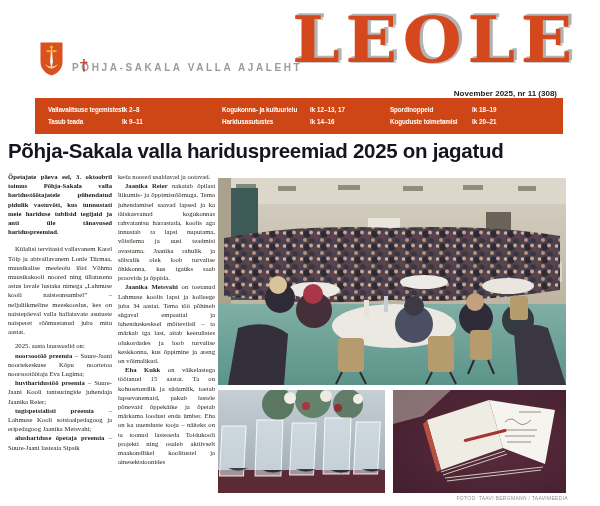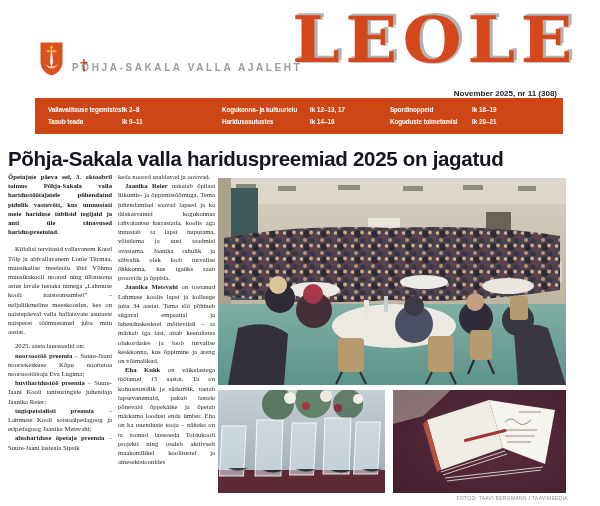--- a/index.html
+++ b/index.html
@@ -28,21 +28,21 @@
   .toc-row{display:flex;line-height:12px;}
   .toc-label{display:inline-block;font-size:6.3px;font-weight:700;color:#ffffff;
              letter-spacing:-0.1px;white-space:nowrap;}
   .c1 .toc-label{width:74px;}
   .c2 .toc-label{width:88px;}
   .c3 .toc-label{width:82px;}
   .toc-pages{font-size:6.3px;font-weight:700;color:#ffffff;white-space:nowrap;}
 
   
   .headline{position:absolute;left:8px;top:139px;width:584px;font-size:20.5px;font-weight:700;
-            color:#15151f;letter-spacing:-0.3px;margin-top:8px;}
+            color:#15151f;letter-spacing:-0.3px;}
 
   
   .col{position:absolute;top:172px;height:334px;overflow:hidden;
        font-family:"Liberation Serif",serif;font-size:6.7px;line-height:9.2px;
        color:#2b2620;text-align:justify;}
   .col1{left:8px;width:104px;}
   .col2{left:118px;width:97px;}
   .col p{margin:0;}
   .col .lead{font-weight:700;color:#1d1a16;margin-bottom:8px;}
   .col .ind{text-indent:7px;}

